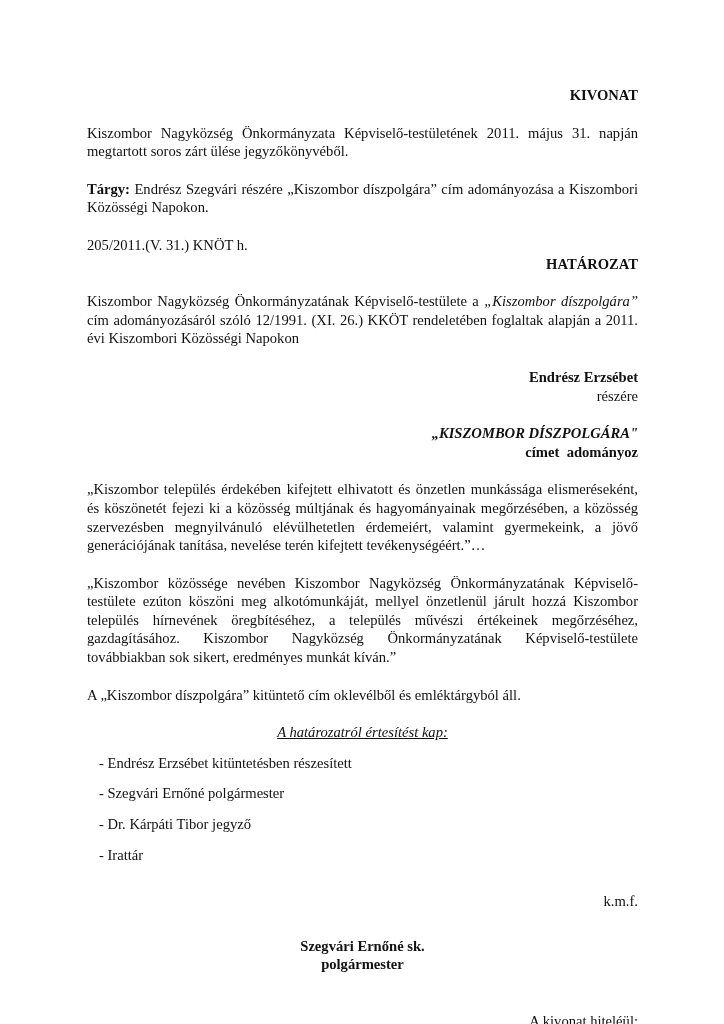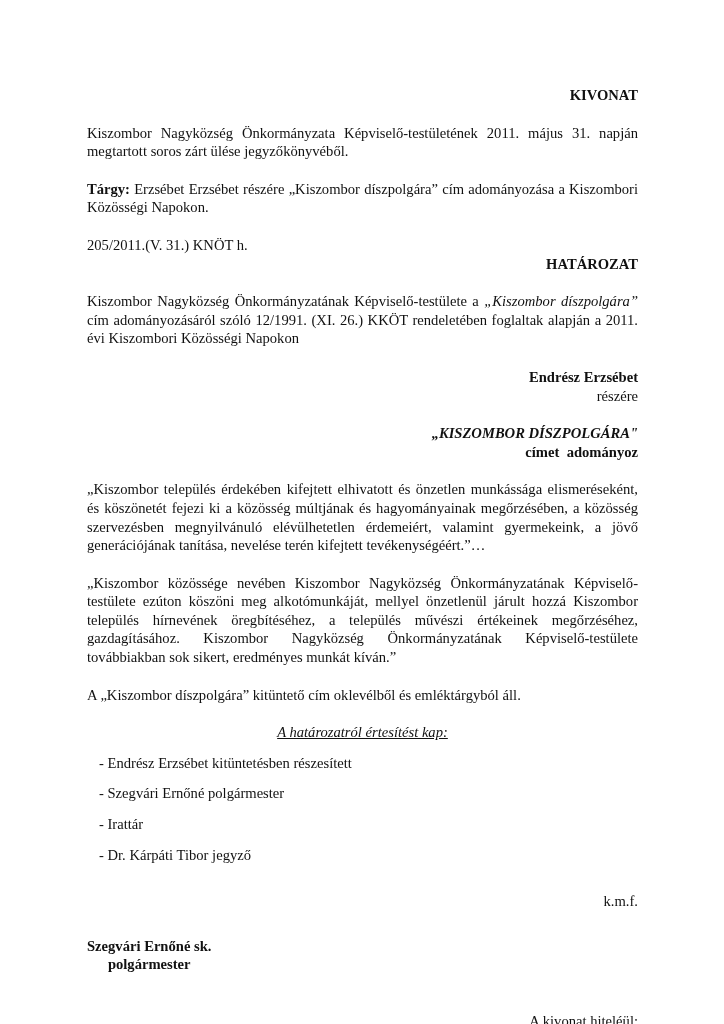--- a/index.html
+++ b/index.html
@@ -28,38 +28,39 @@
     .just { text-align: justify; }
     p { margin: 0; }
     .title { margin-bottom: 19px; }
     .gap-lg { margin-top: 19px; }
     .italic { font-style: italic; }
     .uline { text-decoration: underline; font-style: italic; text-align: center; }
     .sig-row {
       display: flex;
       justify-content: space-between;
       margin-top: 26px;
+      flex-direction: column;
     }
     .sig {
       font-weight: bold;
       text-align: center;
       display: inline-block;
     }
     .list-item { margin: 12px; }
   </style>
 </head>
 <body>
 
 <div class="page">
 
   <p class="center bold title">KIVONAT</p>
 
   <p class="just">Kiszombor Nagyközség Önkormányzata Képviselő-testületének 2011. május 31. napján megtartott soros zárt ülése jegyzőkönyvéből.</p>
 
-  <p class="just gap-lg"><b>Tárgy:</b><span> Erzsébet Erzsébet részére „Kiszombor díszpolgára” cím adományozása a Kiszombori Közösségi Napokon.</span></p>
+  <p class="just gap-lg"><b>Tárgy:</b><span> Endrész Szegvári részére „Kiszombor díszpolgára” cím adományozása a Kiszombori Közösségi Napokon.</span></p>
 
   <p class="gap-lg">205/2011.(V. 31.) KNÖT h.</p>
   <p class="center bold">HATÁROZAT</p>
 
   <p class="just gap-lg"><span>Kiszombor Nagyközség Önkormányzatának Képviselő-testülete a </span><span class="italic">„Kiszombor díszpolgára”</span><span> cím adományozásáról szóló 12/1991. (XI. 26.) KKÖT rendeletében foglaltak alapján a 2011. évi Kiszombori Közösségi Napokon</span></p>
 
   <p class="center bold" style="margin-top:20px;">Endrész Erzsébet</p>
   <p class="center">részére</p>
 
   <p class="center bold italic" style="margin-top:19px;">„KISZOMBOR DÍSZPOLGÁRA"</p>
@@ -67,22 +68,22 @@
 
   <p class="just gap-lg">„Kiszombor település érdekében kifejtett elhivatott és önzetlen munkássága elismeréseként, és köszönetét fejezi ki a közösség múltjának és hagyományainak megőrzésében, a közösség szervezésben megnyilvánuló elévülhetetlen érdemeiért, valamint gyermekeink, a jövő generációjának tanítása, nevelése terén kifejtett tevékenységéért.”…</p>
 
   <p class="just gap-lg">„Kiszombor közössége nevében Kiszombor Nagyközség Önkormányzatának Képviselő-testülete ezúton köszöni meg alkotómunkáját, mellyel önzetlenül járult hozzá Kiszombor település hírnevének öregbítéséhez, a település művészi értékeinek megőrzéséhez, gazdagításához. Kiszombor Nagyközség Önkormányzatának Képviselő-testülete továbbiakban sok sikert, eredményes munkát kíván.”</p>
 
   <p class="gap-lg">A „Kiszombor díszpolgára” kitüntető cím oklevélből és emléktárgyból áll.</p>
 
   <p class="uline gap-lg">A határozatról értesítést kap:</p>
   <p class="list-item">- Endrész Erzsébet kitüntetésben részesített</p>
   <p class="list-item">- Szegvári Ernőné polgármester</p>
+  <p class="list-item">- Dr. Kárpáti Tibor jegyző</p>
   <p class="list-item">- Irattár</p>
-  <p class="list-item">- Dr. Kárpáti Tibor jegyző</p>
 
   <p class="center" style="margin-top:28px;">k.m.f.</p>
 
   <div class="sig-row">
     <div class="sig">
       <div>Szegvári Ernőné sk.</div>
       <div>polgármester</div>
     </div>
   </div>
 

